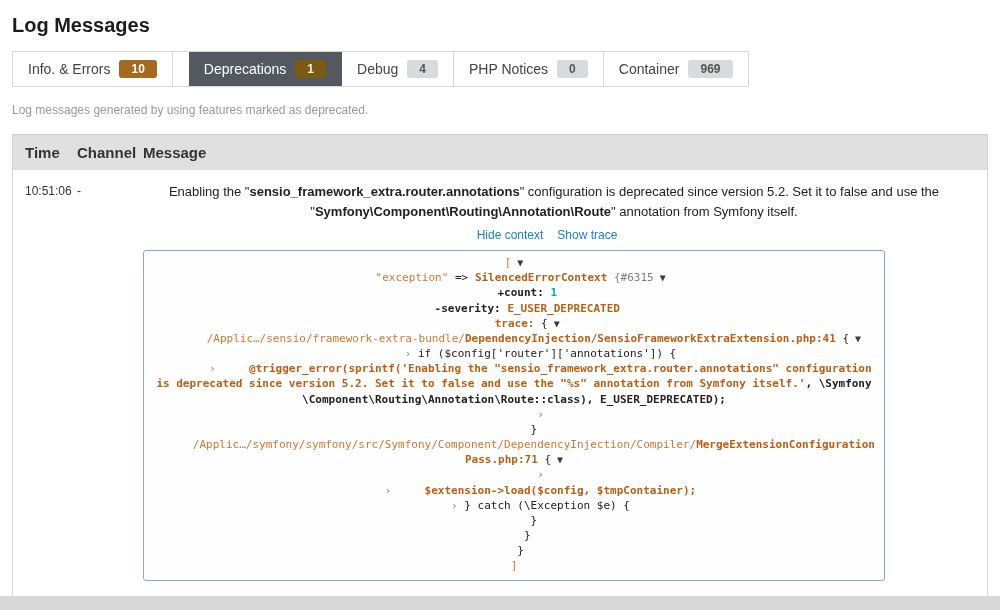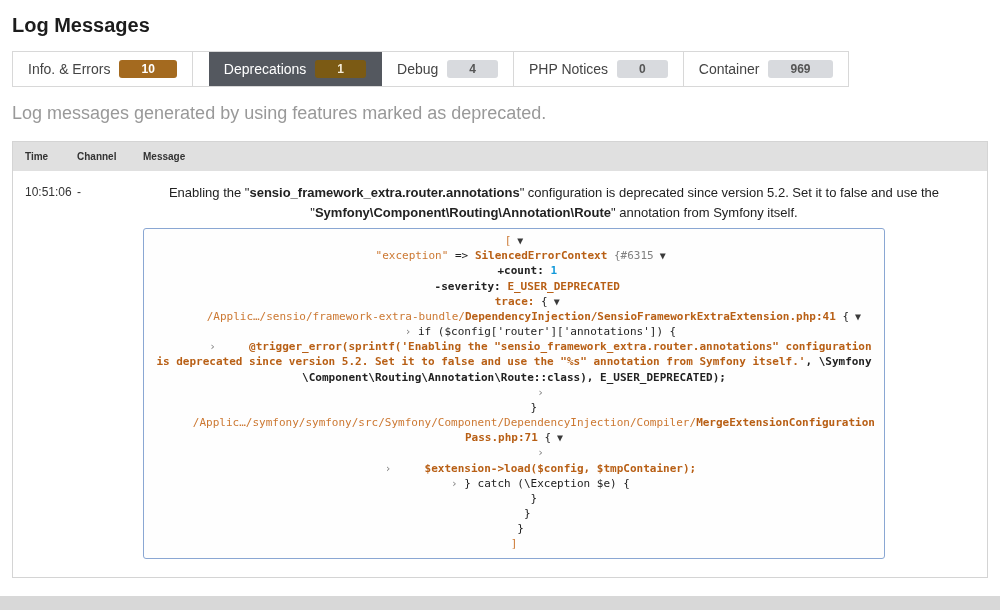--- a/index.html
+++ b/index.html
@@ -19,31 +19,31 @@
   li.tab {
     display: flex; align-items: center; gap: 9px;
     padding: 8px 15px; font-size: 14px; color: #444;
     background: #fff; border-right: 1px solid #d8d8d8; cursor: pointer; white-space: nowrap;
   }
   li.tab:last-child { border-right: none; }
   li.tab.active { background: #54585f; color: #fff; border-right-color: #54585f; margin-left: 16px; }
 
   .badge {
     font-size: 12px; font-weight: bold; line-height: 1;
-    padding: 3px 22px; border-radius: 3px;
+    padding: 3px 12px; border-radius: 3px;
     background: #d8dade; color: #555;
   }
   .badge.warning { background: #a46a1f; color: #fff; }
   li.tab.active .badge.warning { background: #7b5a14; color: #f5ecd9; }
 
-  .subtitle { color: #999; font-size: 18px; margin: 16px 0 17px; }
+  .subtitle { color: #999; font-size: 12px; margin: 16px 0 17px; }
 
   .log-table { border: 1px solid #d4d4d4; }
   .thead, .trow { display: grid; grid-template-columns: 52px 66px 1fr; padding: 9px 12px; }
-  .thead { background: #e0e0e0; font-weight: bold; font-size: 10px; color: #333; }
+  .thead { background: #e0e0e0; font-weight: bold; font-size: 15px; color: #333; }
   .trow { background: #fff; font-size: 13px; padding: 12px 12px 18px; }
 
   .time-cell, .channel-cell { font-size: 12px; color: #333; padding-top: 2px; }
   .message-cell { line-height: 1.5; color: #222; padding-right: 10px; text-align: center; }
   .message-cell b { font-weight: bold; }
 
   .dump-links { margin-top: 5px; font-size: 12px; }
   .dump-links a { color: #1a7fc4; text-decoration: none; margin-right: 14px; cursor: pointer; }
 
   .dump-box {
@@ -106,20 +106,23 @@
       <div>Channel</div>
       <div>Message</div>
     </div>
 
     <div class="trow">
       <div class="time-cell">10:51:06</div>
       <div class="channel-cell">-</div>
       <div class="message-cell">
         <span>Enabling the "</span><b>sensio_framework_extra.router.annotations</b><span>" configuration is deprecated since version 5.2. Set it to false and use the "</span><b>Symfony\Component\Routing\Annotation\Route</b><span>" annotation from Symfony itself.</span>
 
+        <div class="dump-links">
+          <a>Hide context</a><a>Show trace</a>
+        </div>
 
         <div class="dump-box">
           <pre class="dump"><span class="c-o">[</span><span class="c-arr"> ▼</span>
 <span class="c-d">  </span><span class="c-o">"exception"</span><span class="c-d"> =&gt; </span><span class="c-ob">SilencedErrorContext</span><span class="c-g"> {#6315</span><span class="c-arr"> ▼</span>
 <span class="c-db">    +count: </span><span class="c-nb">1</span>
 <span class="c-db">    -severity: </span><span class="c-ob">E_USER_DEPRECATED</span>
 <span class="c-ob">    trace: </span><span class="c-d">{</span><span class="c-arr"> ▼</span>
 <span class="c-o">      /Applic…/sensio/framework-extra-bundle/</span><span class="c-ob">DependencyInjection/SensioFrameworkExtraExtension.php:41</span><span class="c-d"> {</span><span class="c-arr"> ▼</span>
 <span class="c-d">        </span><span class="c-g">›</span><span class="c-d"> if ($config['router']['annotations']) {</span>
 <span class="c-d">        </span><span class="c-g">›</span><span class="c-ob">     @trigger_error(sprintf('Enabling the "sensio_framework_extra.router.annotations" configuration is deprecated since version 5.2. Set it to false and use the "%s" annotation from Symfony itself.'</span><span class="c-db">, \Symfony\Component\Routing\Annotation\Route::class), E_USER_DEPRECATED);</span>

